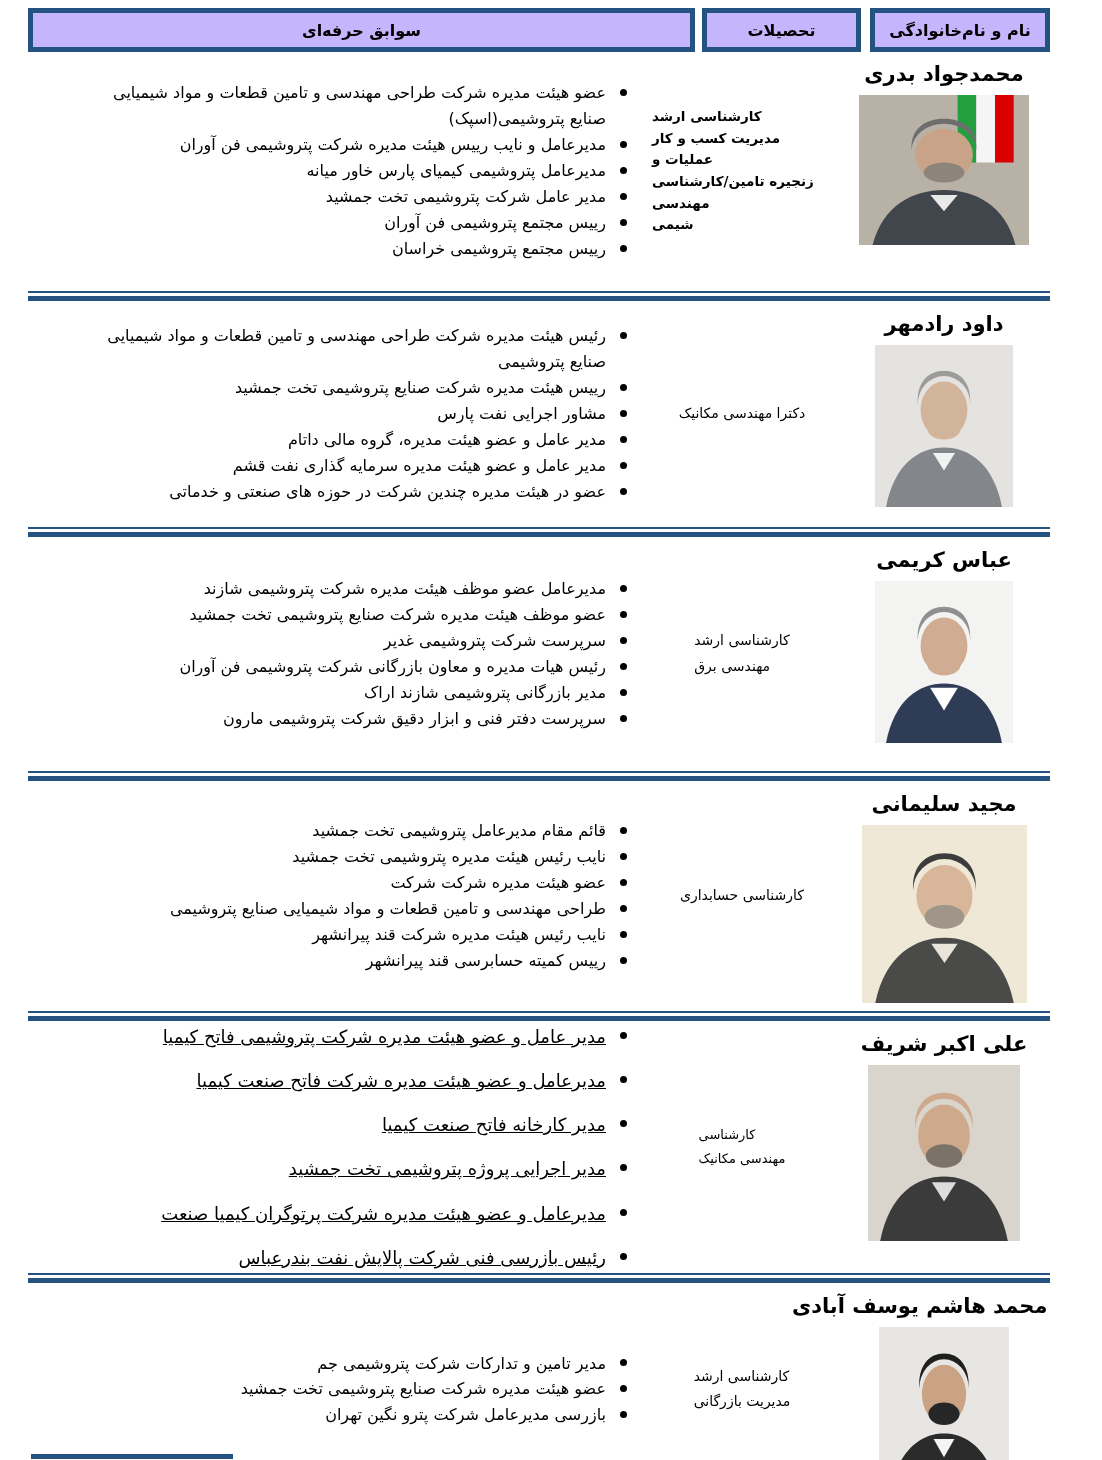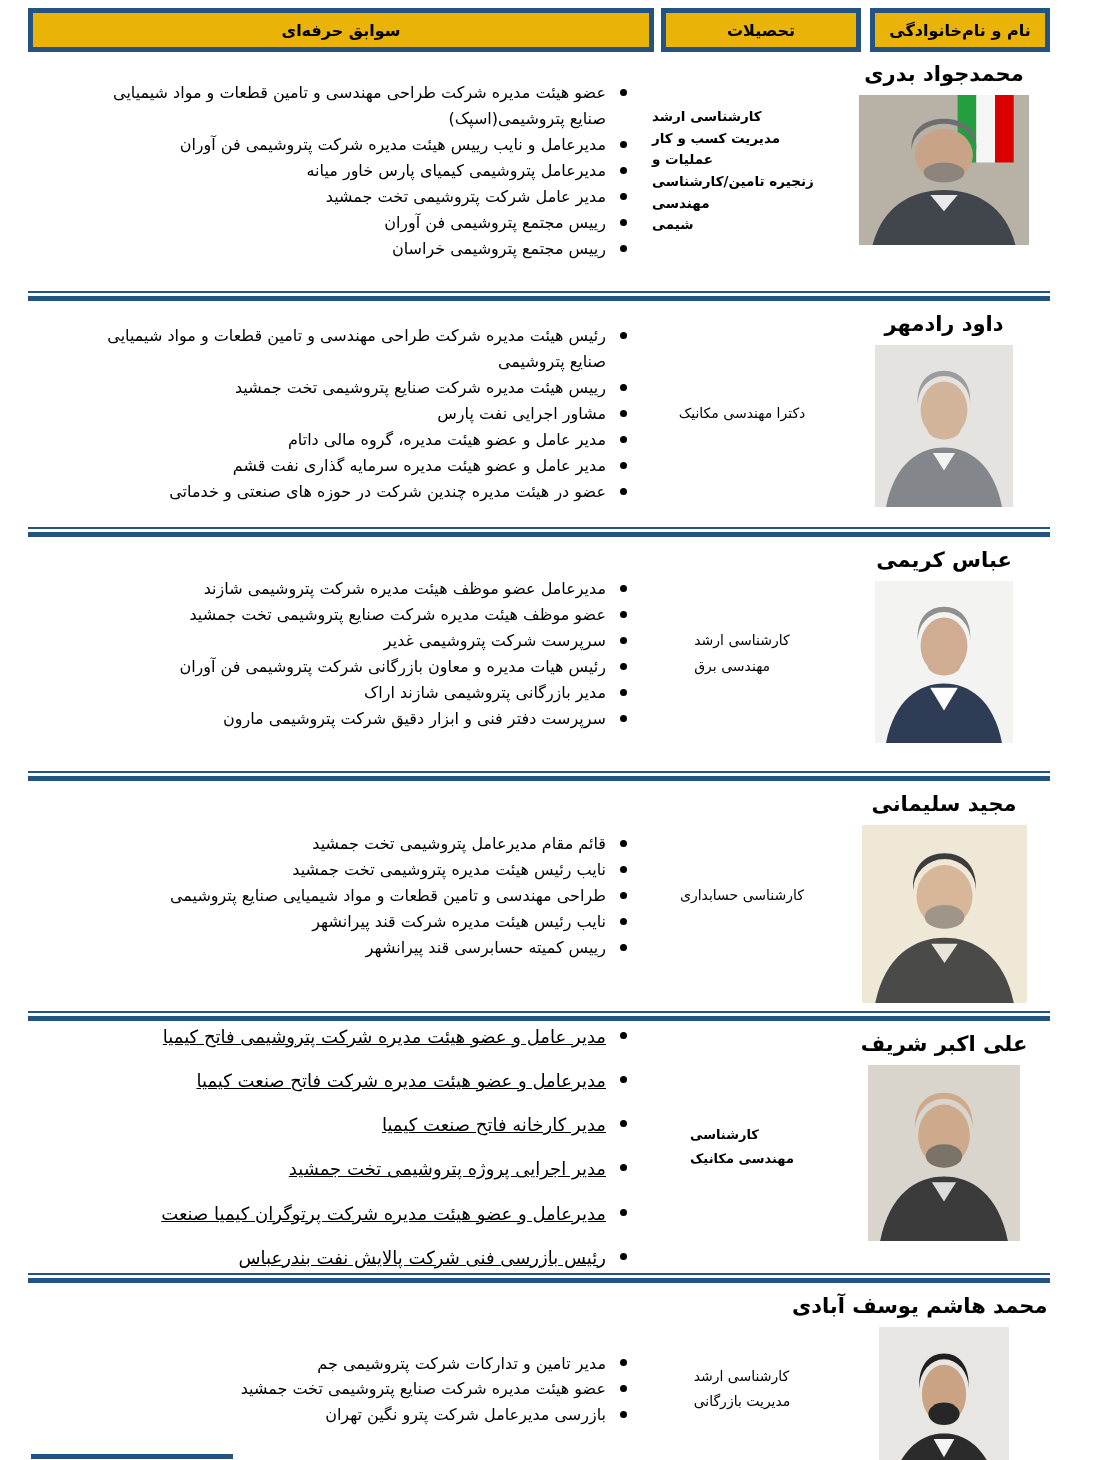--- a/index.html
+++ b/index.html
@@ -6,42 +6,42 @@
   html,body{margin:0;padding:0;}
   body{
     width:1102px;height:1460px;overflow:hidden;background:#ffffff;color:#000;
     font-family:"DejaVu Sans",sans-serif;direction:rtl;
   }
   .page{position:relative;width:1022px;height:1452px;overflow:hidden;margin:8px 52px 0 28px;}
 
   
   .thead{display:flex;align-items:stretch;}
   .hcell{
-    border:5px solid var(--blue);background:#eab308;font-weight:bold;font-size:16px;
+    border:5px solid var(--blue);background:#c4b5fd;font-weight:bold;font-size:16px;
     display:flex;align-items:center;justify-content:center;text-align:center;
     padding:6px 4px;box-sizing:border-box;height:44px;
   }
   .hcell.hname{width:180px;}
-  .hcell.hedu{width:200px;margin:0 9px 0 7px;}
+  .hcell.hedu{width:159px;margin:0 9px 0 7px;}
   .hcell.hexp{flex:1;}
 
   
   .row{display:flex;align-items:stretch;}
   .r1{min-height:238px}.r2{min-height:224px}.r3{min-height:232px}
   .r4{min-height:228px}.r5{min-height:226px}.r6{min-height:210px}
 
   .col-name{width:212px;display:flex;flex-direction:column;align-items:center;padding-top:10px;box-sizing:border-box;}
   .member-name{font-weight:bold;font-size:21px;white-space:nowrap;margin-bottom:9px;}
 
   .col-edu{
     width:192px;box-sizing:border-box;display:flex;align-items:center;justify-content:center;
     text-align:left;font-size:14px;line-height:1.85;white-space:pre-line;padding:4px 6px;
   }
   .r1 .col-edu{font-weight:bold;font-size:13.5px;line-height:1.6;}
-  .r5 .col-edu{font-weight:bold;font-size:13px;}
+  .r5 .col-edu{font-weight:normal;font-size:13px;}
 
   .col-exp{flex:1;display:flex;align-items:center;box-sizing:border-box;}
   .col-exp ul{margin:0;padding:0 16px 0 26px;list-style:none;width:100%;box-sizing:border-box;}
   .col-exp li{position:relative;padding-right:24px;font-size:16px;line-height:1.62;}
   .col-exp li::before{
     content:"";position:absolute;right:3px;top:.55em;width:7px;height:7px;border-radius:50%;background:#000;
   }
   .r5 .col-exp li{font-size:18px;margin-bottom:15px;text-decoration:underline;}
   .r5 .col-exp li:last-child{margin-bottom:0;}
   .r1 .col-exp ul{padding-left:60px;}
@@ -170,20 +170,21 @@
         <ellipse cx="50" cy="48" rx="17" ry="21" fill="#d8b69a"></ellipse>
         <ellipse cx="50" cy="62" rx="12" ry="8" fill="#9f9689"></ellipse>
         <path d="M31,44 a19,21 0 0 1 38,0 c1,-17 -8,-25 -19,-25 c-11,0 -20,8 -19,25 Z" fill="#3c3c3c"></path>
       </svg>
     </div>
     <div class="col-edu">کارشناسی حسابداری</div>
     <div class="col-exp">
       <ul>
           <li>قائم مقام مدیرعامل پتروشیمی تخت جمشید</li>
           <li>نایب رئیس هیئت مدیره پتروشیمی تخت جمشید</li>
+          <li>عضو هیئت مدیره شرکت شرکت</li>
           <li>طراحی مهندسی و تامین قطعات و مواد شیمیایی صنایع پتروشیمی</li>
           <li>نایب رئیس هیئت مدیره شرکت قند پیرانشهر</li>
           <li>رییس کمیته حسابرسی قند پیرانشهر</li>
         </ul>
     </div>
   </div>
 
   <div class="sep"></div>
 
   <div class="row r5">

